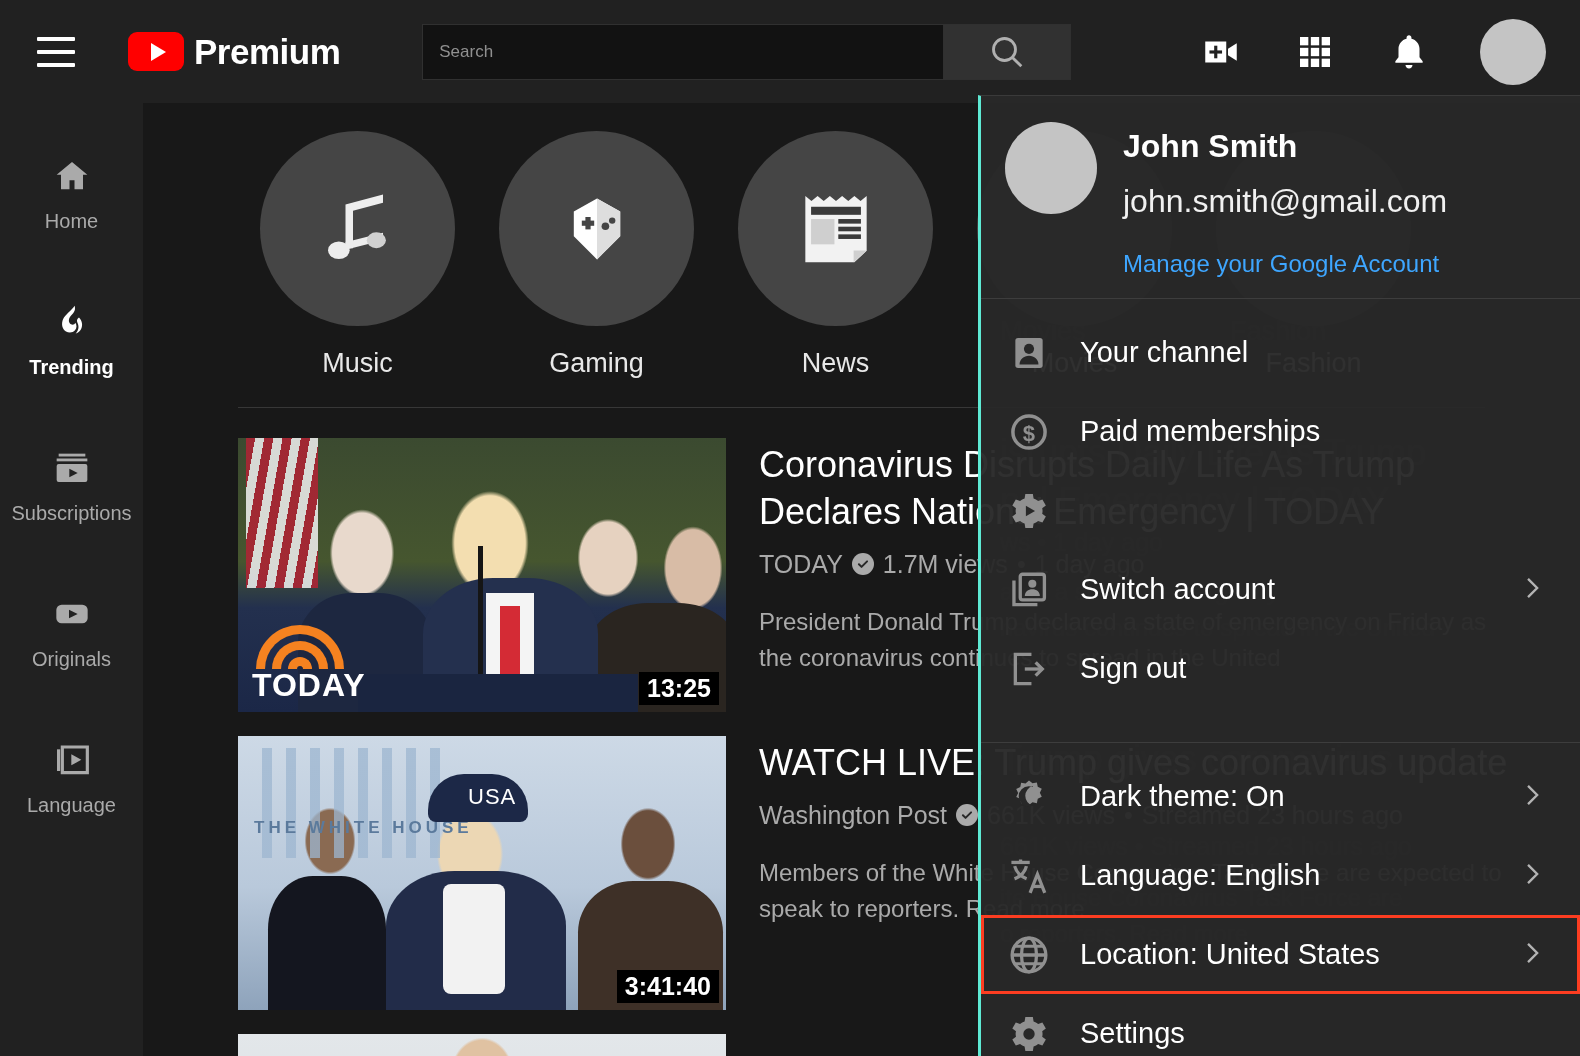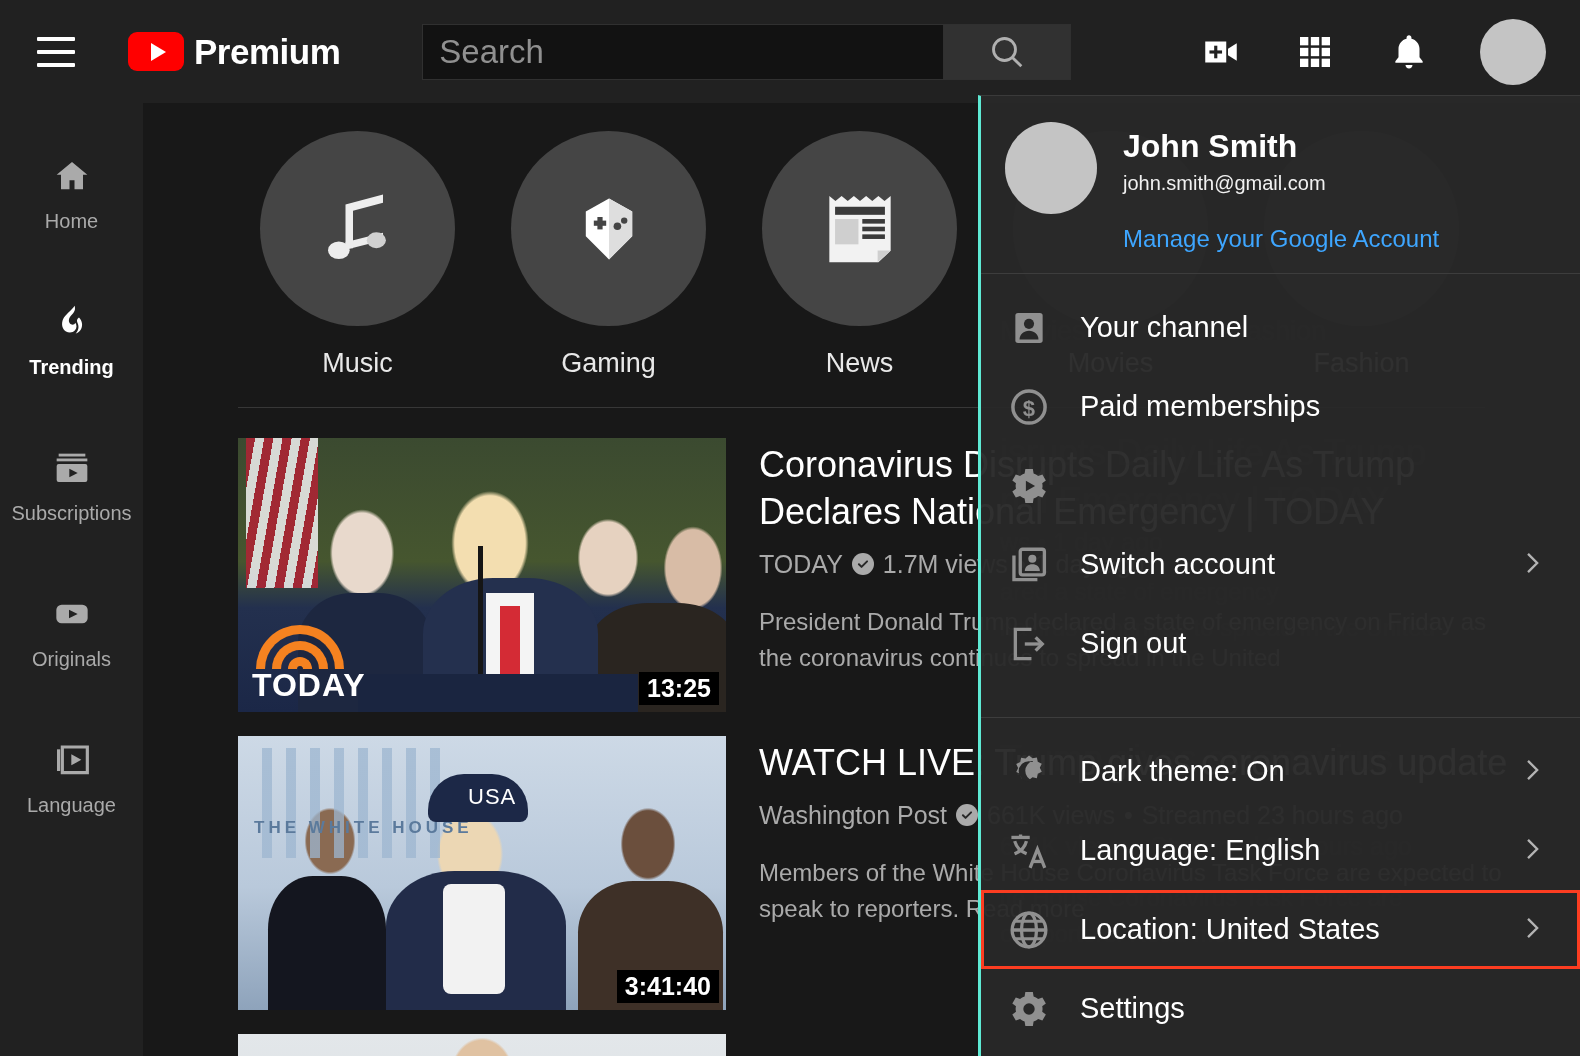--- a/index.html
+++ b/index.html
@@ -24,21 +24,21 @@
   .logo-badge { width: 56px; height: 39px; background: #ff0000; border-radius: 9px;
     display: flex; align-items: center; justify-content: center; }
   .logo-tri { width: 0; height: 0; border-left: 15px solid #fff;
     border-top: 9px solid transparent; border-bottom: 9px solid transparent; margin-left: 4px; }
   .logo-text { color: #fff; font-size: 35px; font-weight: bold; margin-left: 10px; letter-spacing: -0.5px; }
 
   .searchwrap { display: flex; margin-left: 82px; height: 56px; }
   .searchbox {
     width: 521px; height: 56px; background: #121212;
     border: 1px solid #303030; border-right: none;
-    color: #fff; font-size: 33px; padding: 0 16px;
+    color: #fff; font-size: 17px; padding: 0 16px;
     font-family: "Liberation Sans", sans-serif; outline: none;
   }
   .searchbox::placeholder { color: #909090; }
   .searchbtn {
     width: 128px; height: 56px; background: #313131; border: 1px solid #303030;
     display: flex; align-items: center; justify-content: center; cursor: pointer;
   }
 
   .topright { position: absolute; right: 34px; top: 0; height: 103px;
     display: flex; align-items: center; gap: 48px; }
@@ -53,21 +53,21 @@
   .side-item { width: 143px; height: 146px; display: flex; flex-direction: column;
     align-items: center; justify-content: center; cursor: pointer; }
   .side-item .silabel { font-size: 20px; color: #aaa; margin-top: 13px; }
   .side-item .siicon { width: 42px; height: 42px; display: flex; align-items: center; justify-content: center; }
   .side-item.active .silabel { color: #fff; font-weight: bold; }
 
   
   .main { position: absolute; top: 103px; left: 143px; width: 1437px; height: 953px;
     background: #181818; overflow: hidden; }
 
-  .chips { display: flex; gap: 12px; padding: 28px 0 0 95px; }
+  .chips { display: flex; gap: 0; padding: 28px 0 0 95px; }
   .chip { width: 239px; display: flex; flex-direction: column; align-items: center; cursor: pointer; }
   .chip-circle { width: 195px; height: 195px; border-radius: 50%; background: #454545;
     display: flex; align-items: center; justify-content: center; }
   .chip-label { margin-top: 22px; font-size: 27px; color: #e8e8e8; }
   .chips-rule { margin: 28px 95px 0 95px; height: 1px; background: #373737; }
 
   .videos { padding: 30px 0 0 95px; }
   .vrow { display: flex; margin-bottom: 24px; }
   .vthumb { position: relative; width: 488px; height: 274px; flex: none; overflow: hidden; background: #000; }
   .vdur { position: absolute; right: 7px; bottom: 7px; background: #000; color: #fff;
@@ -140,21 +140,21 @@
   
   .acctmenu {
     position: absolute; top: 95px; right: 0; width: 602px; height: 961px;
     background: rgba(40,40,40,0.965); border-left: 3px solid #5eead4;
     border-top: 1px solid #3a3a3a; z-index: 40;
   }
   .acct-header { display: flex; padding: 26px 0 0 24px; }
   .acct-avatar { width: 92px; height: 92px; border-radius: 50%; background: #c4c4c4; flex: none; }
   .acct-info { margin-left: 26px; padding-top: 6px; }
   .acct-name { font-size: 32px; color: #fff; font-weight: bold; }
-  .acct-mail { font-size: 20px; color: #f1f1f1; margin-top: 7px; }
+  .acct-mail { font-size: 32px; color: #f1f1f1; margin-top: 18px; }
   .acct-manage { font-size: 24px; color: #3ea6ff; margin-top: 30px; cursor: pointer; }
   .menu-divider { height: 1px; background: #3d3d3d; margin-top: 20px; }
   .menu-section { padding: 14px 0; }
   .mitem { display: flex; align-items: center; height: 79px; padding-left: 24px;
     cursor: pointer; position: relative; }
   .mitem .micon { width: 48px; height: 48px; flex: none;
     display: flex; align-items: center; justify-content: center; }
   .mitem .mlabel { font-size: 29px; color: #fff; margin-left: 27px; }
   .mitem .mchev { position: absolute; right: 34px; }
   .mitem.highlight { outline: 3px solid #fc3d21; outline-offset: -3px; }

